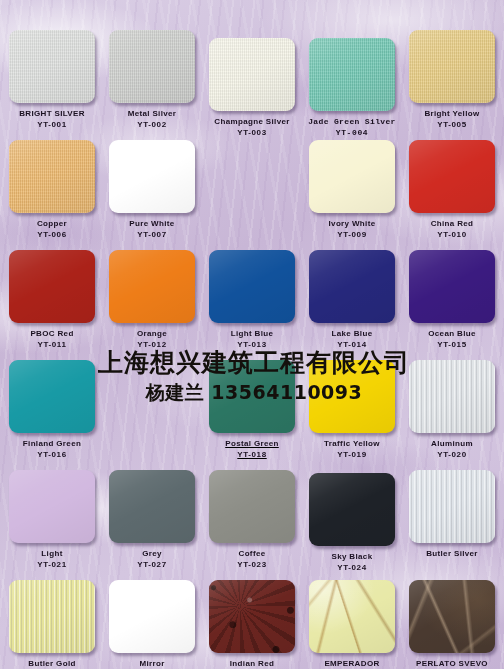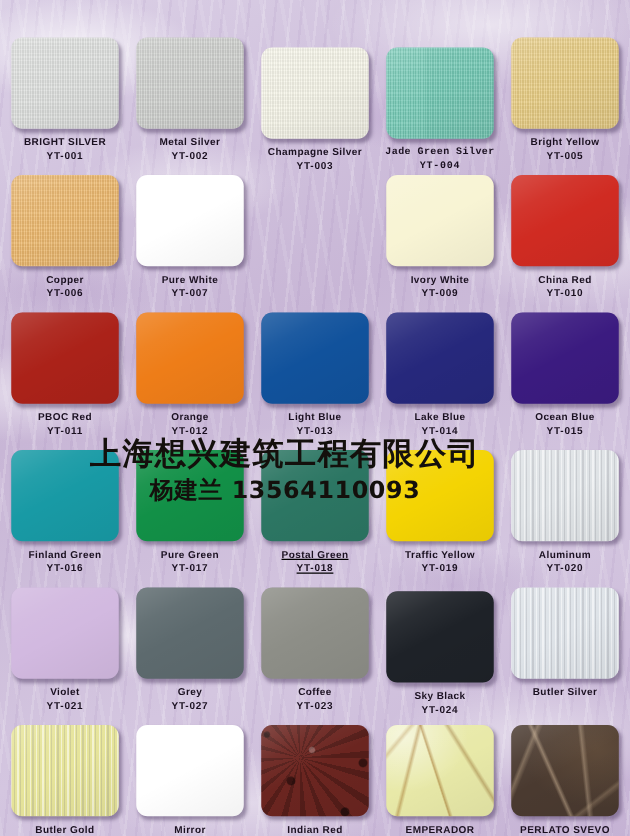--- a/index.html
+++ b/index.html
@@ -154,20 +154,21 @@
 
   
   #watermark {
     position: absolute;
     left: 0;
     top: 349px;
     width: 456px;
     text-align: center;
     pointer-events: none;
     z-index: 5;
+    padding-left: 26px;
   }
   #watermark .wm-line1 {
     display: block;
     font-family: "DejaVu Sans", sans-serif;
     font-size: 25px;
     font-weight: bold;
     color: #14100c;
     letter-spacing: 1px;
     line-height: 28px;
   }
@@ -286,27 +287,20 @@
           <span class="code">YT-015</span>
         </div>
       </div>
       <div class="cell" style="left: 2px; top: 360px;">
         <div class="chip" style="background: rgb(24, 154, 165);"></div>
         <div class="label">
           <span class="nm">Finland Green</span>
           <span class="code">YT-016</span>
         </div>
       </div>
-      <div class="cell" style="left: 102px; top: 360px;">
-        <div class="chip" style="background: rgb(18, 144, 71);"></div>
-        <div class="label">
-          <span class="nm">Pure Green</span>
-          <span class="code">YT-017</span>
-        </div>
-      </div>
       <div class="cell" style="left: 202px; top: 360px; text-decoration: underline;">
         <div class="chip" style="background: rgb(44, 118, 99);"></div>
         <div class="label">
           <span class="nm">Postal Green</span>
           <span class="code">YT-018</span>
         </div>
       </div>
       <div class="cell" style="left: 302px; top: 360px;">
         <div class="chip" style="background: rgb(244, 212, 3);"></div>
         <div class="label">
@@ -317,21 +311,21 @@
       <div class="cell" style="left: 402px; top: 360px;">
         <div class="chip brushed" style="background: rgb(223, 227, 230);"></div>
         <div class="label">
           <span class="nm">Aluminum</span>
           <span class="code">YT-020</span>
         </div>
       </div>
       <div class="cell" style="left: 2px; top: 470px;">
         <div class="chip" style="background: rgb(210, 185, 224);"></div>
         <div class="label">
-          <span class="nm">Violet</span>
+          <span class="nm">Light</span>
           <span class="code">YT-021</span>
         </div>
       </div>
       <div class="cell" style="left: 102px; top: 470px;">
         <div class="chip" style="background: rgb(93, 106, 110);"></div>
         <div class="label">
           <span class="nm">Grey</span>
           <span class="code">YT-027</span>
         </div>
       </div>

